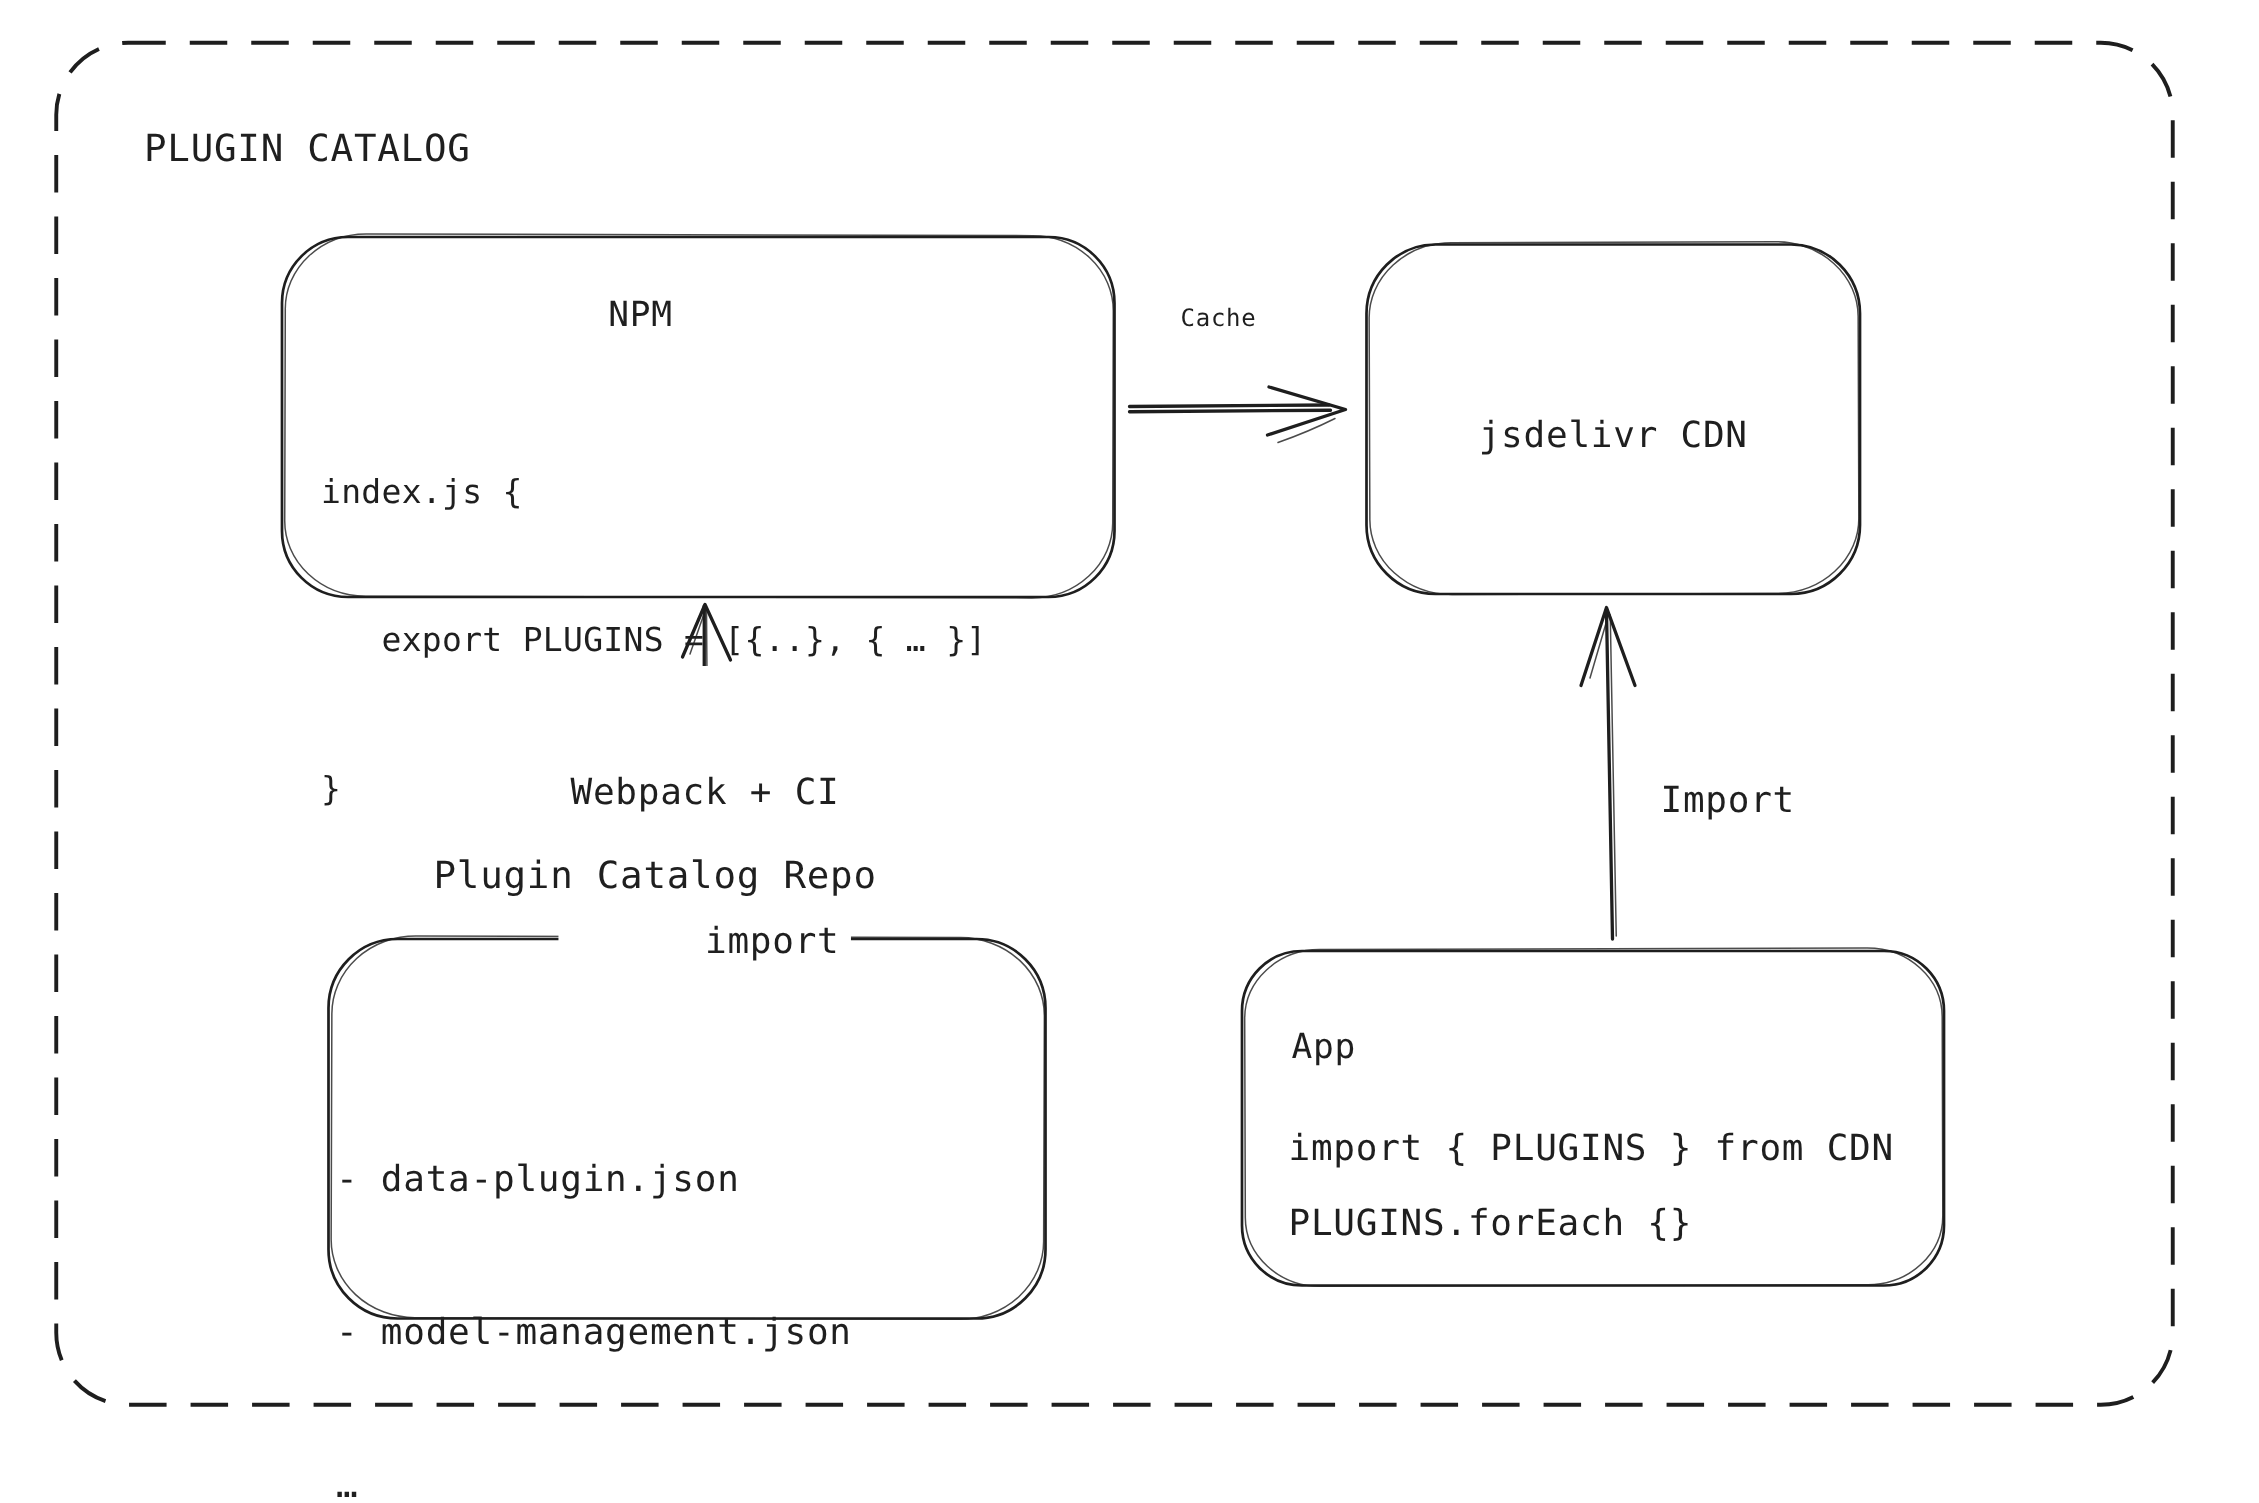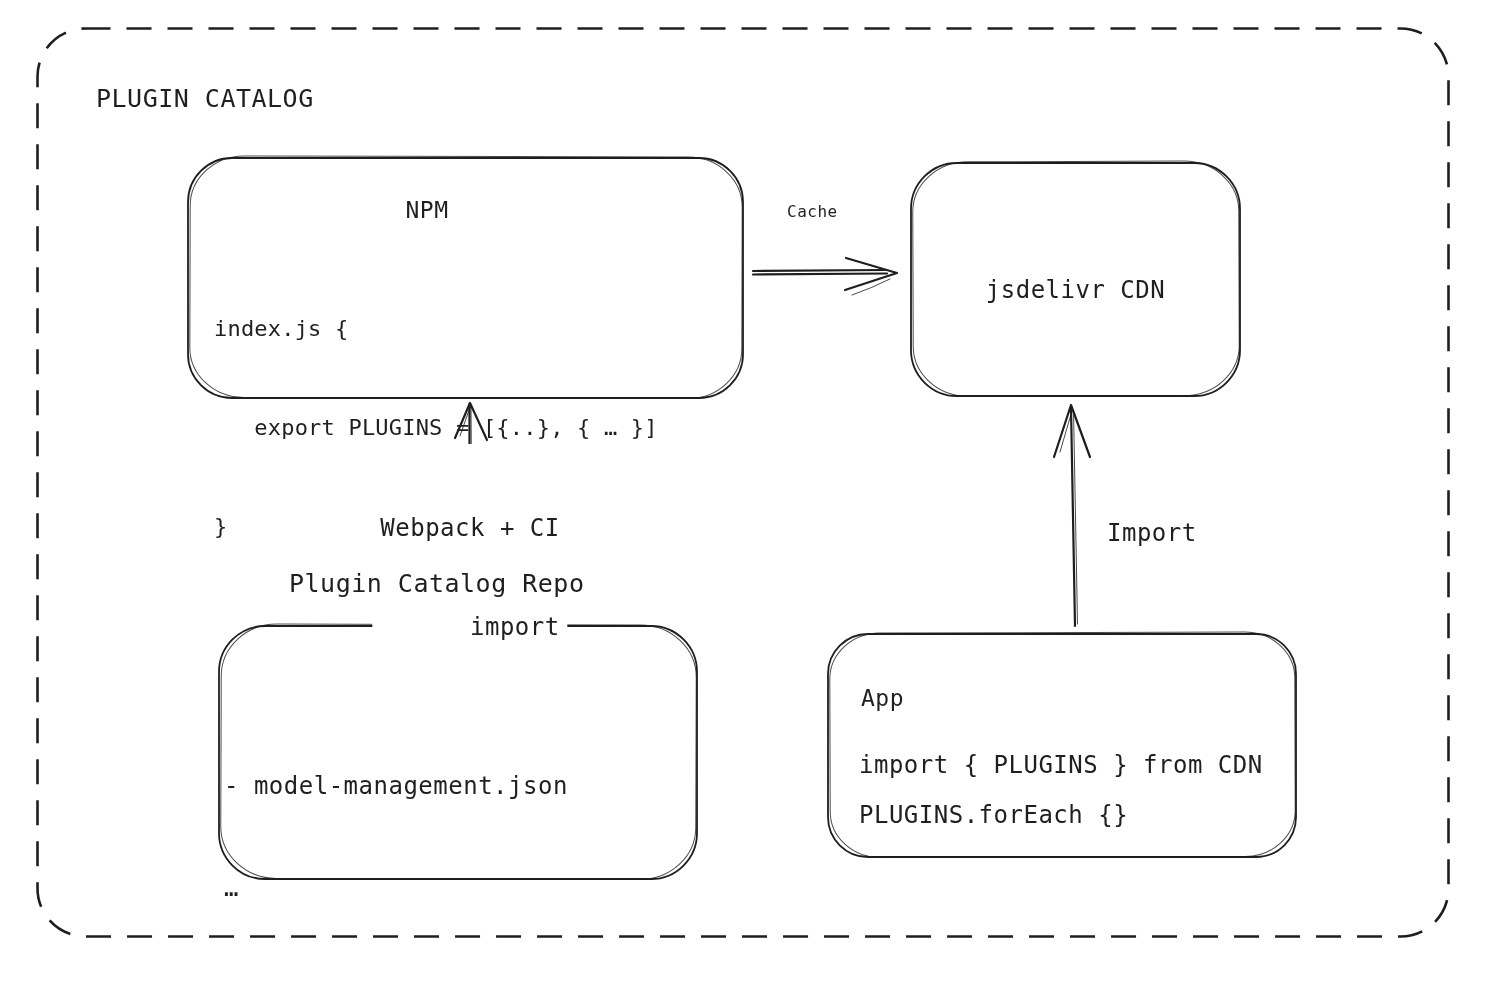--- a/index.html
+++ b/index.html
@@ -107,20 +107,21 @@
   <div class="txt t-cdn">jsdelivr CDN</div>
 
   <div class="txt t-build">
     <div>Webpack + CI</div>
     <div>import</div>
   </div>
 
   <div class="txt t-repo-label">Plugin Catalog Repo</div>
 
   <div class="txt t-repo-items">
+    <div>- data-plugin.json</div>
     <div>- model-management.json</div>
     <div>…</div>
   </div>
 
   <div class="txt t-app-title">App</div>
 
   <div class="txt t-app-code1">import { PLUGINS } from CDN</div>
 
   <div class="txt t-app-code2">PLUGINS.forEach {}</div>
 

